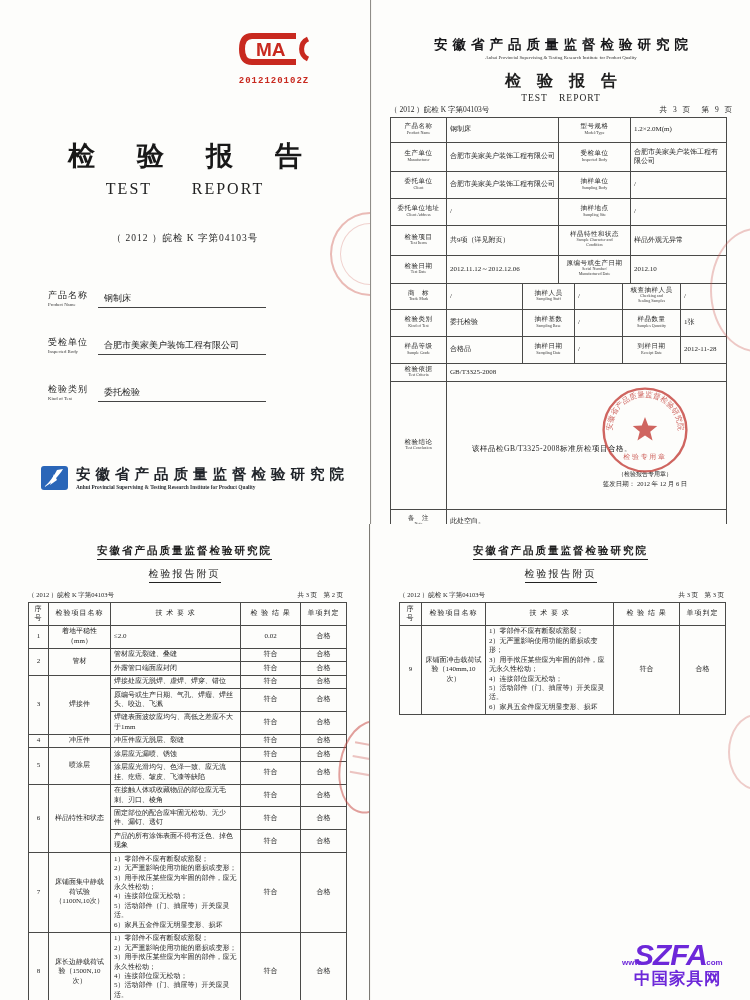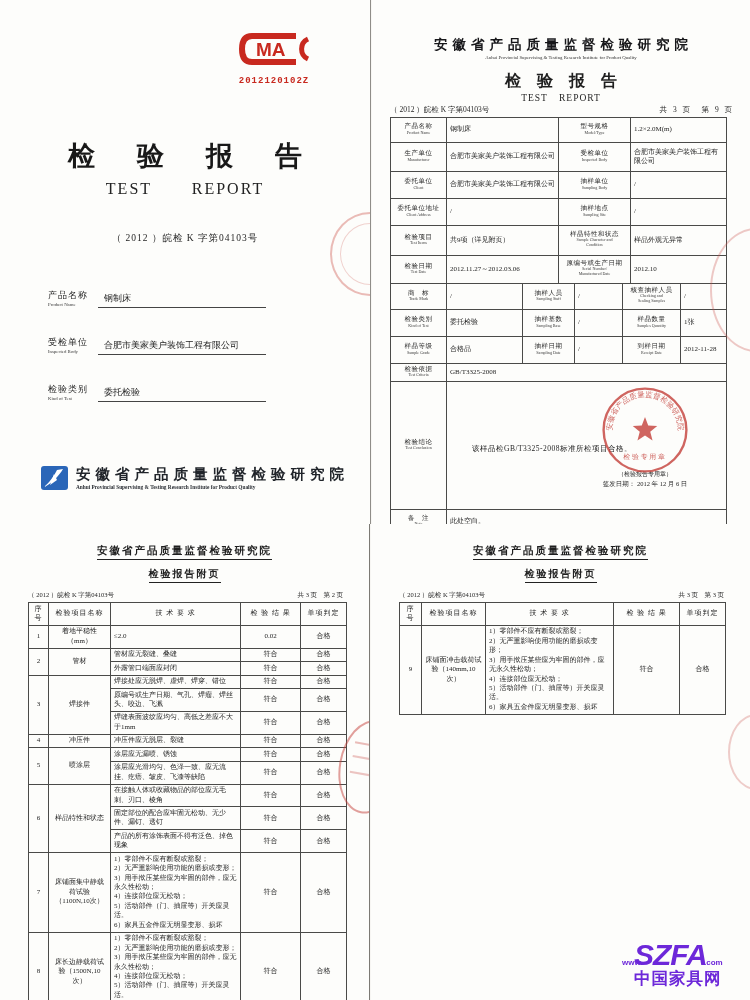--- a/index.html
+++ b/index.html
@@ -47,21 +47,21 @@
 .concl{position:relative;height:128px;vertical-align:top}
 .concl-text{margin:6px 0 0 22px;font-size:7.5px;letter-spacing:.5px}
 .stamp-wrap{position:absolute;right:26px;top:2px;width:110px;text-align:center}
 .stamp-label{font-size:6px;margin-top:-8px}
 .issue-date{font-size:6.5px;margin-top:1px;white-space:nowrap}
 
 
 .apx-head{text-align:center;padding-top:16px}
 .apx-inst{display:inline-block;font-size:10.5px;font-weight:bold;letter-spacing:2px;border-bottom:1px solid #222;padding-bottom:1px}
 .apx-sub{margin-top:3px}
-.apx-sub span{display:inline-block;font-size:10px;font-weight:bold;letter-spacing:2px;border-bottom:1px solid #222;padding-bottom:1px}
+.apx-sub span{display:inline-block;font-size:10px;font-weight:normal;letter-spacing:2px;border-bottom:1px solid #222;padding-bottom:1px}
 .apx-noline{display:flex;justify-content:space-between;align-items:flex-end;font-size:6.5px;margin:8px 26px 2px 28px}
 .apx{margin-left:28px}
 .apx td,.apx th{border:1px solid #4a4a48;padding:1.5px 3px;font-size:7px;font-weight:normal;line-height:1.35;text-align:center;vertical-align:middle}
 .apx th{font-size:7px;letter-spacing:1px}
 .apx .rq{text-align:left;white-space:pre-line}
 .apx .blank{letter-spacing:10px;text-indent:10px}
 
 
 .stamp-frag{position:absolute;border-radius:50%;pointer-events:none}
 .sf1{right:-40px;top:212px;width:80px;height:84px;border:2px solid rgba(202,78,72,.38)}
@@ -214,21 +214,21 @@
             <div class="lc">样品特性和状态</div>
             <div class="le">Sample Character and Condition</div>
           </th>
         <td>样品外观无异常</td>
       </tr>
       <tr style="height:28px">
         <th class="lbl">
             <div class="lc">检验日期</div>
             <div class="le">Test Date</div>
           </th>
-        <td>2012.11.27～2012.03.06</td>
+        <td>2012.11.12～2012.12.06</td>
         <th class="lbl">
             <div class="lc">原编号或生产日期</div>
             <div class="le">Serial Number/ Manufactured Date</div>
           </th>
         <td>2012.10</td>
       </tr>
     </tbody>
   </table>
 
   <table class="t2" style="margin-top:-1px">

